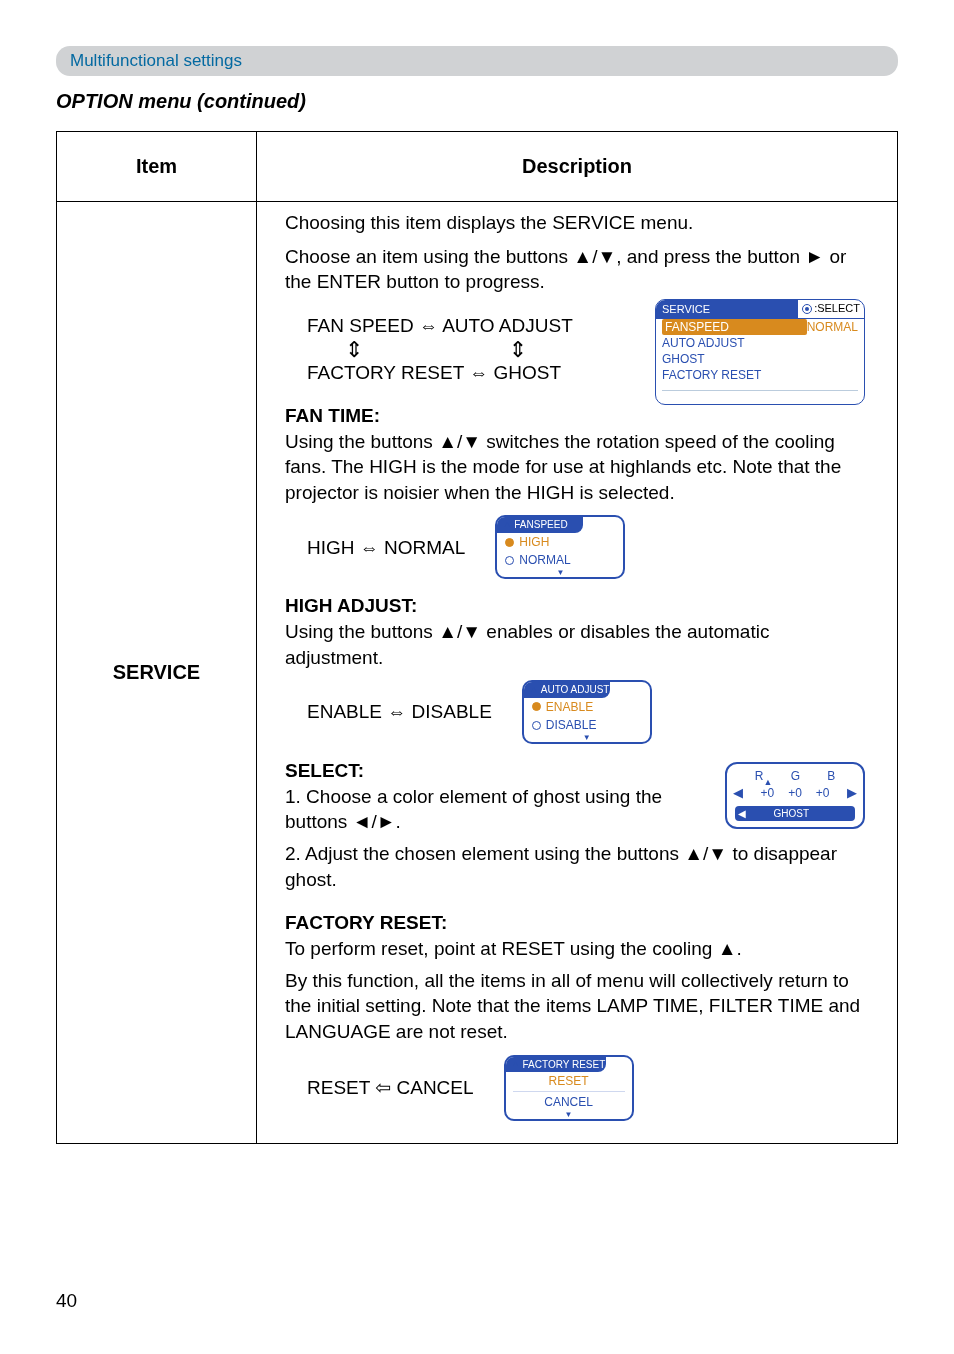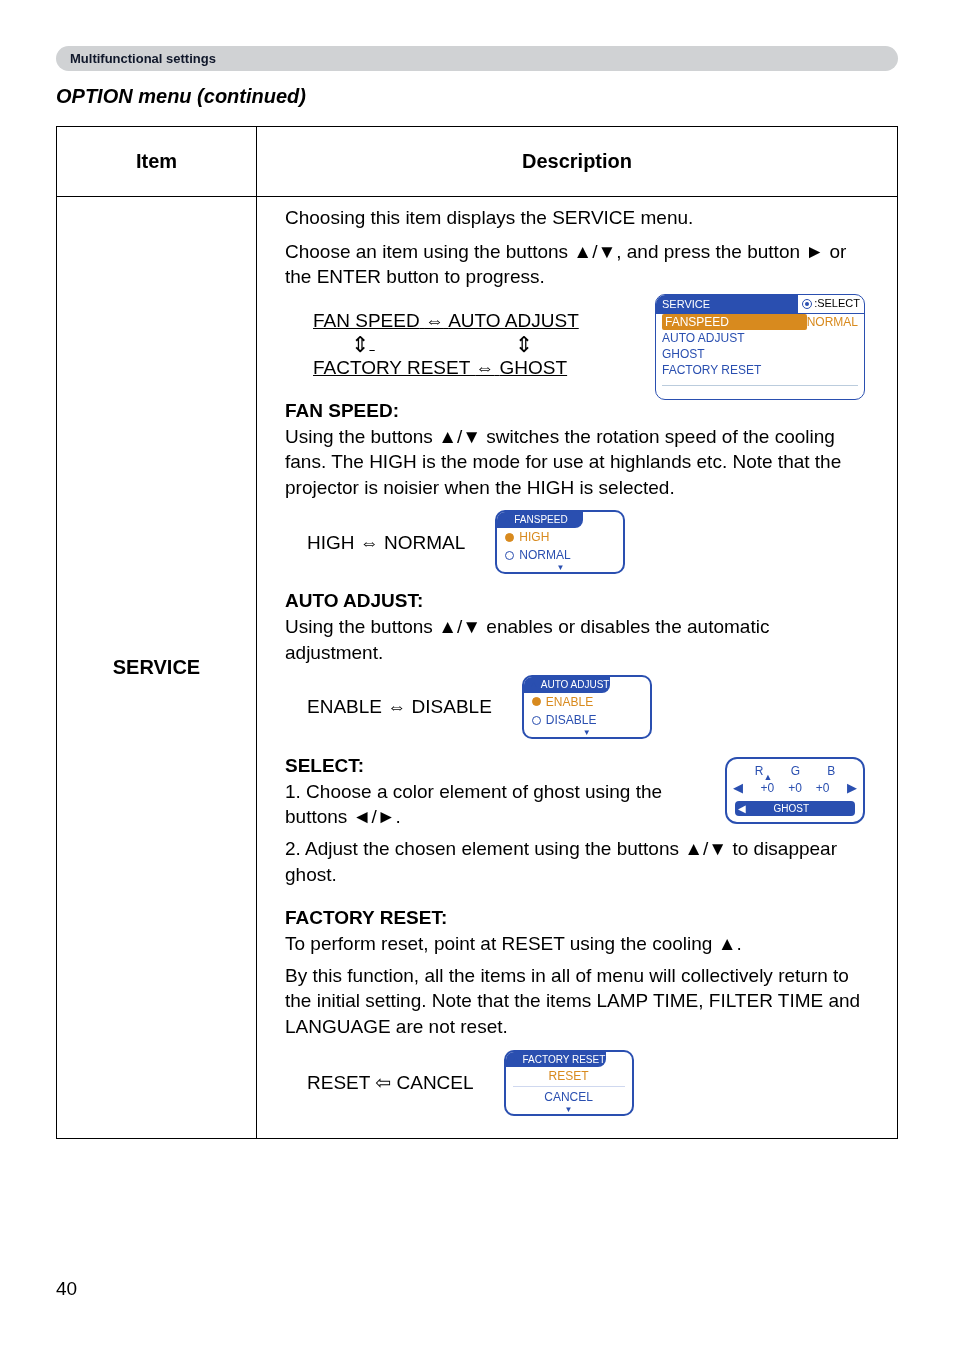--- a/index.html
+++ b/index.html
@@ -2,34 +2,34 @@
 <html><head>
 <meta charset="utf-8">
 <style>
   * { box-sizing: border-box; margin: 0; padding: 0; }
   html, body { width: 954px; height: 1354px; background: #fff; font-family: Arial, Helvetica, sans-serif; color: #000; }
   .page { padding: 46px 56px 0 56px; }
   .section-bar {
     background: #d0d2d4;
     border-radius: 14px;
     padding: 5px 14px;
-    font-size: 13px;
-    font-weight: bold;
-    color: #0f172a;
+    font-size: 17px;
+    font-weight: normal;
+    color: #0369a1;
     margin-bottom: 14px;
   }
   .menu-title { font-size: 20px; font-weight: bold; font-style: italic; margin: 14px 0 18px 0; }
   table.main { width: 100%; border-collapse: collapse; border: 1.5px solid #000; }
   table.main th, table.main td { border: 1.5px solid #000; padding: 8px 28px; vertical-align: top; }
   table.main th { font-size: 20px; text-align: center; font-weight: bold; padding: 23px; }
   .item-col { width: 200px; text-align: center; vertical-align: middle !important; font-size: 20px; font-weight: bold; }
   .desc { font-size: 19px; line-height: 1.35; }
   .desc p { margin-bottom: 8px; }
   .block { margin: 8px 0 10px 0; }
-  .arrows-row { margin-left: 28px; font-size: 19px; text-decoration: underline; }
+  .arrows-row { margin-left: 22px; font-size: 19px; }
   .updown { display: inline-block; font-size: 22px; vertical-align: middle; }
   .sub-heading { font-weight: bold; font-size: 19px; }
   .inline-row { display: flex; align-items: center; gap: 30px; margin: 8px 0 14px 22px; }
   .rel { position: relative; }
   
   .service-osd {
     position: absolute; right: 4px; top: -4px;
     width: 210px; border: 1px solid #2a4fb0; border-radius: 10px;
     font-size: 12px; background: #fff; overflow: hidden;
   }
@@ -64,21 +64,21 @@
   }
   .ghost-osd .labels { display: flex; justify-content: space-around; padding: 0 14px; }
   .ghost-osd .vals { display: flex; justify-content: space-between; align-items: center; padding: 0 6px; }
   .ghost-osd .vals .tri-l, .ghost-osd .vals .tri-r { color: #2a4fb0; font-size: 13px; }
   .ghost-osd .vals .row-inner { display:flex; gap:14px; }
   .ghost-osd .vals .v0 { position:relative; }
   .ghost-osd .vals .v0 .up { position:absolute; top:-9px; left:3px; font-size:9px; }
   .ghost-osd .foot { margin: 4px 8px 0 8px; background: #2a4fb0; color: #fff; font-size: 10px; border-radius: 4px; padding: 1px 0; display:flex; align-items:center; }
   .ghost-osd .foot .tri-l2 { margin-left:3px; margin-right:auto; }
   .ghost-osd .foot .txt { margin-right:auto; padding-right:18px; }
-  .page-num { position: absolute; bottom: 54px; left: 56px; font-size: 19px; }
+  .page-num { position: absolute; bottom: 42px; left: 56px; font-size: 19px; }
 </style>
 </head>
 <body>
 
 <div class="page">
   <div class="section-bar">Multifunctional settings</div>
   <div class="menu-title">OPTION menu (continued)</div>
 
   <table class="main">
     <tbody>
@@ -129,21 +129,21 @@
                 </div>
             <div class="row">
                   <span class="c1">FACTORY RESET</span>
                 </div>
             <div class="sep"></div>
             <div class="tail"></div>
           </div>
         </div>
 
         <div class="block">
-          <span class="sub-heading">FAN SPEED:</span><br>
+          <span class="sub-heading">FAN TIME:</span><br>
           <span>Using the buttons ▲/▼ switches the rotation speed of the cooling fans. The HIGH is the mode for use at highlands etc. Note that the projector is noisier when the HIGH is selected.</span>
         </div>
         <div class="inline-row">
           <div>
             <span>HIGH</span>
             <span>⇔</span>
             <span>NORMAL</span>
           </div>
           <div class="pill">
             <div class="phdr">
@@ -156,21 +156,21 @@
                 </div>
             <div class="pline">
                   <span class="radio"></span>
                   <span>NORMAL</span>
                 </div>
             <div class="tri">▼</div>
           </div>
         </div>
 
         <div class="block">
-          <span class="sub-heading">AUTO ADJUST:</span><br>
+          <span class="sub-heading">HIGH ADJUST:</span><br>
           <span>Using the buttons ▲/▼ enables or disables the automatic adjustment.</span>
         </div>
         <div class="inline-row">
           <div>
             <span>ENABLE</span>
             <span>⇔</span>
             <span>DISABLE</span>
           </div>
           <div class="pill">
             <div class="phdr">

